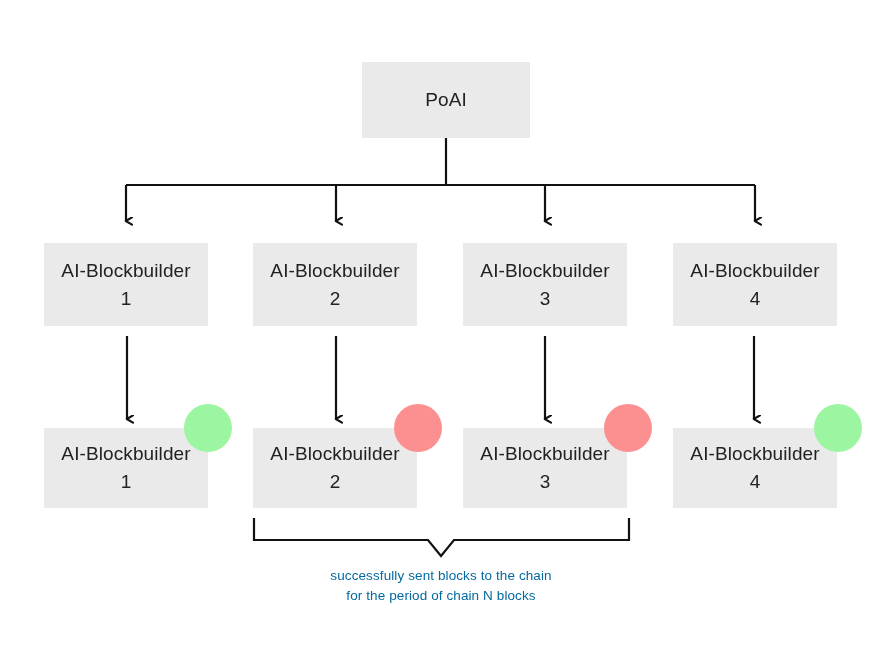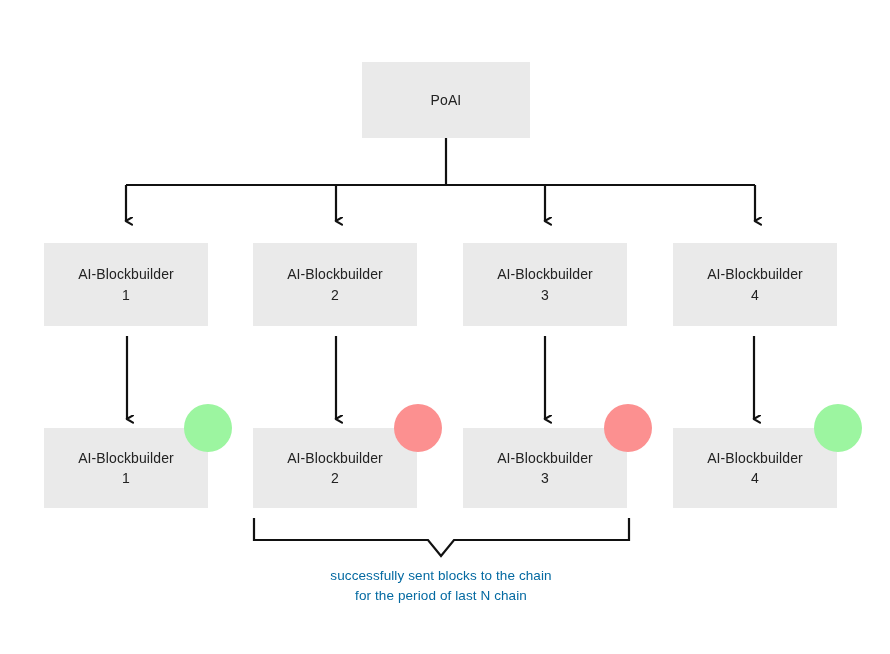--- a/index.html
+++ b/index.html
@@ -31,21 +31,21 @@
   .node-box {
     position: absolute;
     box-sizing: border-box;
     background: #EAEAEA;
     display: flex;
     flex-direction: column;
     align-items: center;
     justify-content: center;
     color: #222222;
     font-family: "Liberation Sans", sans-serif;
-    font-size: 14px;
+    font-size: 19px;
     line-height: 1.45;
     text-align: center;
     letter-spacing: 0.1px;
     z-index: 2;
   }
   .node-box .node-line {
     display: block;
     white-space: nowrap;
   }
   .status-dot {
@@ -141,16 +141,16 @@
     <span class="node-line">4</span>
   </div>
 
   <div class="status-dot" style="left: 184px; top: 404px; width: 48px; height: 48px; background: rgb(156, 245, 160);"></div>
   <div class="status-dot" style="left: 394px; top: 404px; width: 48px; height: 48px; background: rgb(252, 144, 144);"></div>
   <div class="status-dot" style="left: 604px; top: 404px; width: 48px; height: 48px; background: rgb(252, 144, 144);"></div>
   <div class="status-dot" style="left: 814px; top: 404px; width: 48px; height: 48px; background: rgb(156, 245, 160);"></div>
 
   <div class="caption" style="left: 241px; top: 566px; width: 400px; color: #0369a1;">
     <span class="cap-line">successfully sent blocks to the chain</span>
-    <span class="cap-line">for the period of last N chain</span>
+    <span class="cap-line">for the period of chain N blocks</span>
   </div>
 
 </div>
 
 </body></html>

